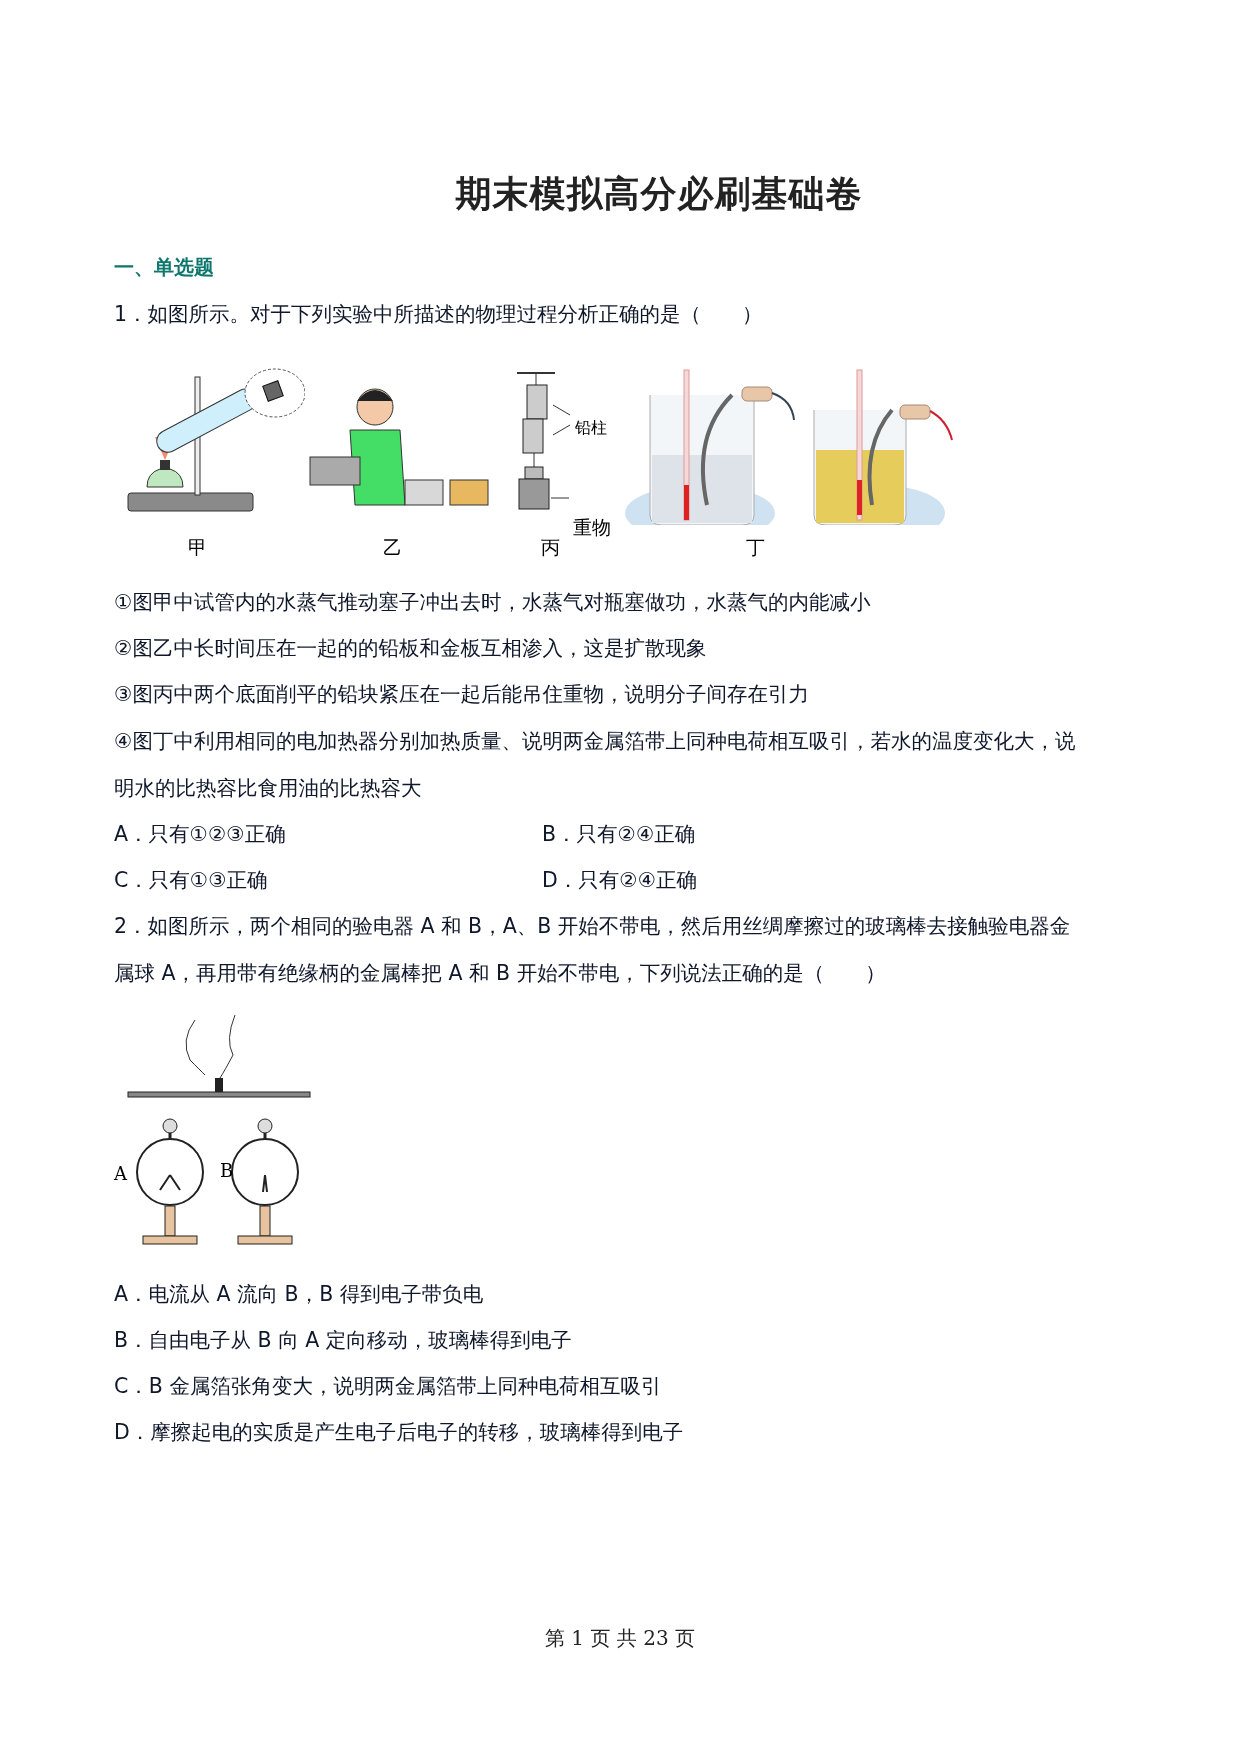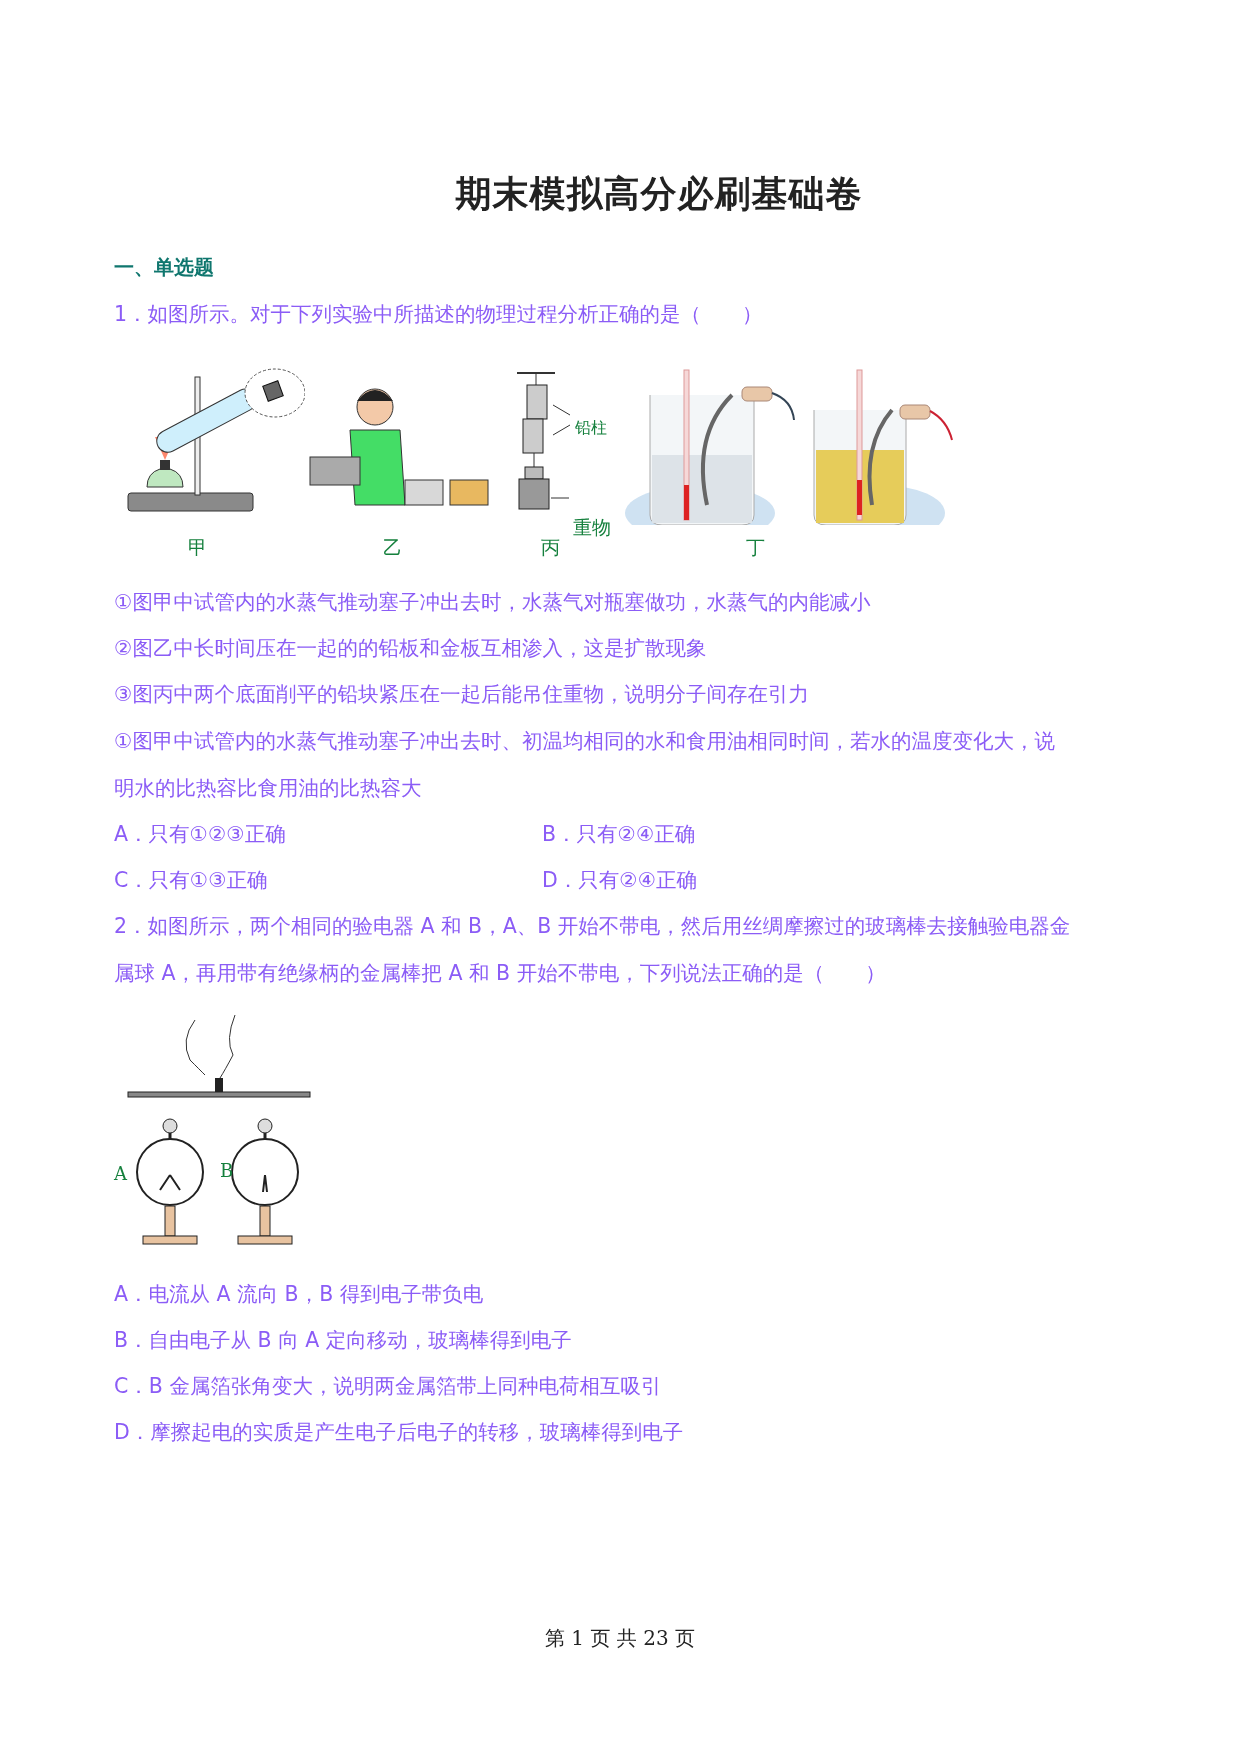--- a/index.html
+++ b/index.html
@@ -1,22 +1,22 @@
 <!DOCTYPE html>
 <html><head>
 <meta charset="utf-8">
 <style>
   html, body { margin: 0; padding: 0; background: #ffffff; }
   body { width: 1240px; height: 1754px; position: relative; overflow: hidden;
          font-family: "DejaVu Sans", "Liberation Sans", sans-serif; color: #111; }
   .title { position: absolute; left: 0; width: 1318px; top: 170px; text-align: center;
            font-size: 36px; font-weight: bold; letter-spacing: 1px; color: #222; }
   .section { position: absolute; left: 114px; top: 254px; font-size: 20px; font-weight: bold; color: #0f766e; }
-  .line { position: absolute; left: 114px; font-size: 20.5px; white-space: nowrap; color: #8b5cf6; }
-  .caption { position: absolute; font-size: 19px; color: #15803d; }
+  .line { position: absolute; left: 114px; font-size: 20.5px; white-space: nowrap; color: #0f172a; }
+  .caption { position: absolute; font-size: 19px; color: #000000; }
   .figure { position: absolute; }
   .page-footer { position: absolute; left: 0; width: 1240px; top: 1625px; text-align: center;
                  font-family: "DejaVu Serif", "Liberation Serif", serif; font-size: 20px; color: #222; }
 </style>
 </head>
 <body>
 
 <div class="title">期末模拟高分必刷基础卷</div>
 <div class="section">一、单选题</div>
 
@@ -79,21 +79,21 @@
 </svg>
 
 <div class="caption" style="left:188px;top:535px">甲</div>
 <div class="caption" style="left:383px;top:535px">乙</div>
 <div class="caption" style="left:541px;top:535px">丙</div>
 <div class="caption" style="left:746px;top:535px">丁</div>
 
 <div class="line" style="top:588px">①图甲中试管内的水蒸气推动塞子冲出去时，水蒸气对瓶塞做功，水蒸气的内能减小</div>
 <div class="line" style="top:634px">②图乙中长时间压在一起的的铅板和金板互相渗入，这是扩散现象</div>
 <div class="line" style="top:680px">③图丙中两个底面削平的铅块紧压在一起后能吊住重物，说明分子间存在引力</div>
-<div class="line" style="top:727px">①图甲中试管内的水蒸气推动塞子冲出去时、初温均相同的水和食用油相同时间，若水的温度变化大，说</div>
+<div class="line" style="top:727px">④图丁中利用相同的电加热器分别加热质量、说明两金属箔带上同种电荷相互吸引，若水的温度变化大，说</div>
 <div class="line" style="top:774px">明水的比热容比食用油的比热容大</div>
 
 <div class="line" style="top:820px">A．只有①②③正确</div>
 <div class="line" style="top:820px;left:542px">B．只有②④正确</div>
 <div class="line" style="top:866px">C．只有①③正确</div>
 <div class="line" style="top:866px;left:542px">D．只有②④正确</div>
 
 <div class="line" style="top:912px">2．如图所示，两个相同的验电器 A 和 B，A、B 开始不带电，然后用丝绸摩擦过的玻璃棒去接触验电器金</div>
 <div class="line" style="top:959px">属球 A，再用带有绝缘柄的金属棒把 A 和 B 开始不带电，下列说法正确的是（　　）</div>
 

